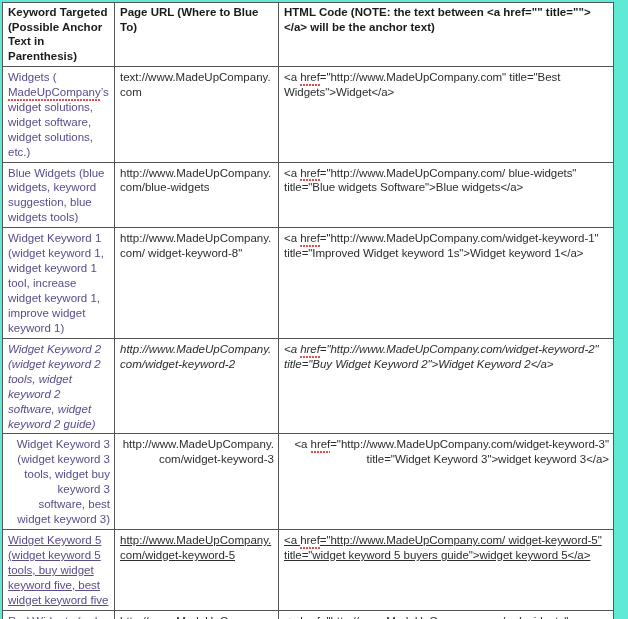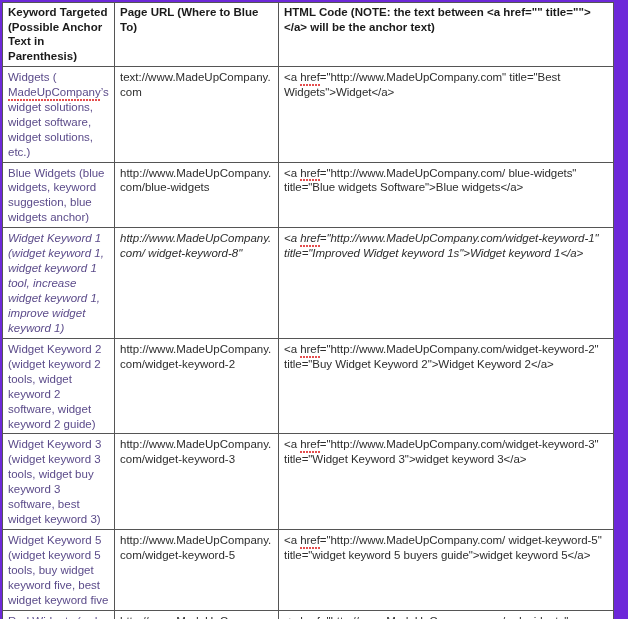--- a/index.html
+++ b/index.html
@@ -10,21 +10,21 @@
   body {
     width: 628px;
     height: 619px;
     font-family: "Liberation Sans", sans-serif;
     overflow: hidden;
   }
   #page {
     position: relative;
     width: 628px;
     height: 619px;
-    background: #6d28d9;
+    background: #5eead4;
   }
   table.link-table {
     position: absolute;
     left: 2px;
     top: 2px;
     width: 611px;
     border-collapse: collapse;
     table-layout: fixed;
     background: #ffffff;
   }
@@ -81,24 +81,24 @@
     background-image:
       linear-gradient(45deg, transparent 40%, #e03030 40%, #e03030 60%, transparent 60%),
       linear-gradient(-45deg, transparent 40%, #e03030 40%, #e03030 60%, transparent 60%);
     background-size: 3px 2px;
     background-repeat: repeat-x;
     opacity: 0.85;
   }
   
   tr.r0 td { height: 80px; margin-left: 44px; }
   tr.r1 td { height: 53px; }
-  tr.r2 td { height: 97px; font-style: italic; }
-  tr.r3 td { height: 87px; }
-  tr.r4 td { height: 87px; }
-  tr.r5 td { height: 69px; }
+  tr.r2 td { height: 97px; }
+  tr.r3 td { height: 87px; font-style: italic; }
+  tr.r4 td { height: 87px; text-align: right; }
+  tr.r5 td { height: 69px; text-decoration: underline; }
   tr.r6 td { height: 45px; }
 </style>
 </head>
 <body>
 
 <div id="page">
 
   <table class="link-table">
     <colgroup>
       <col class="c-keyword">
@@ -112,21 +112,21 @@
         <th class="h-html">HTML Code (NOTE: the text between &lt;a href="" title=""&gt;&lt;/a&gt; will be the anchor text)</th>
       </tr>
     </thead>
     <tbody>
       <tr class="r0">
         <td class="cell-keyword">Widgets (<span class="squiggle">MadeUpCompany</span>’s widget solutions, widget software, widget solutions, etc.)</td>
         <td class="cell-url">text://www.MadeUpCompany.com</td>
         <td class="cell-html">&lt;a <span class="squiggle">href</span>="http://www.MadeUpCompany.com" title="Best Widgets"&gt;Widget&lt;/a&gt;</td>
       </tr>
       <tr class="r1">
-        <td class="cell-keyword">Blue Widgets (blue widgets, keyword suggestion, blue widgets anchor)</td>
+        <td class="cell-keyword">Blue Widgets (blue widgets, keyword suggestion, blue widgets tools)</td>
         <td class="cell-url">http://www.MadeUpCompany.com/blue-widgets</td>
         <td class="cell-html">&lt;a <span class="squiggle">href</span>="http://www.MadeUpCompany.com/ blue-widgets" title="Blue widgets Software"&gt;Blue widgets&lt;/a&gt;</td>
       </tr>
       <tr class="r2">
         <td class="cell-keyword">Widget Keyword 1 (widget keyword 1, widget keyword 1 tool, increase widget keyword 1, improve widget keyword 1)</td>
         <td class="cell-url">http://www.MadeUpCompany.com/ widget-keyword-8"</td>
         <td class="cell-html">&lt;a <span class="squiggle">href</span>="http://www.MadeUpCompany.com/widget-keyword-1" title="Improved Widget keyword 1s"&gt;Widget keyword 1&lt;/a&gt;</td>
       </tr>
       <tr class="r3">
         <td class="cell-keyword">Widget Keyword 2 (widget keyword 2 tools, widget keyword 2 software, widget keyword 2 guide)</td>

